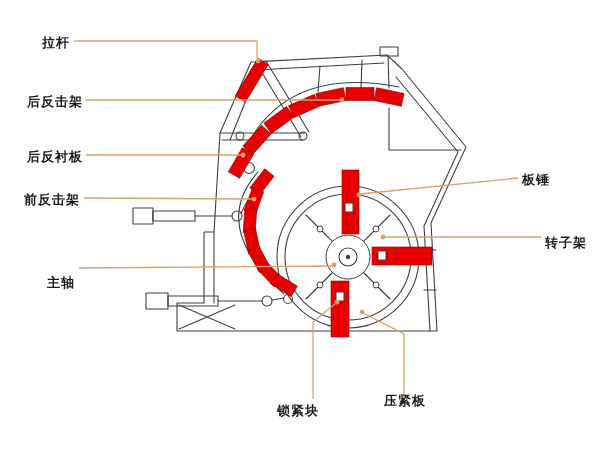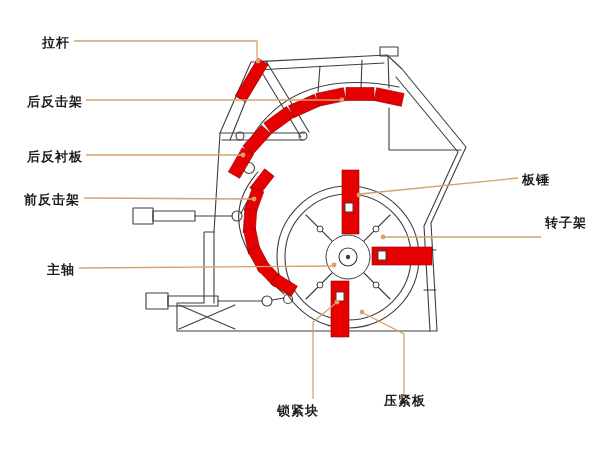--- a/index.html
+++ b/index.html
@@ -158,18 +158,18 @@
 
       <polyline class="leader" points="404,399 404,334 363,313"></polyline>
       <circle class="ldot" cx="362" cy="312" r="2.4"></circle>
     </g>
   </svg>
 
   <div class="lbl" style="left:42px;top:34px">拉杆</div>
   <div class="lbl" style="left:27px;top:93px">后反击架</div>
   <div class="lbl" style="left:27px;top:148px">后反衬板</div>
   <div class="lbl" style="left:24px;top:191px">前反击架</div>
-  <div class="lbl" style="left:47px;top:261px">主轴</div>
+  <div class="lbl" style="left:47px;top:274px">主轴</div>
   <div class="lbl" style="left:522px;top:171px">板锤</div>
-  <div class="lbl" style="left:545px;top:214px">转子架</div>
+  <div class="lbl" style="left:545px;top:234px">转子架</div>
   <div class="lbl" style="left:277px;top:402px">锁紧块</div>
   <div class="lbl" style="left:384px;top:392px">压紧板</div>
 </div>
 
 </body></html>

